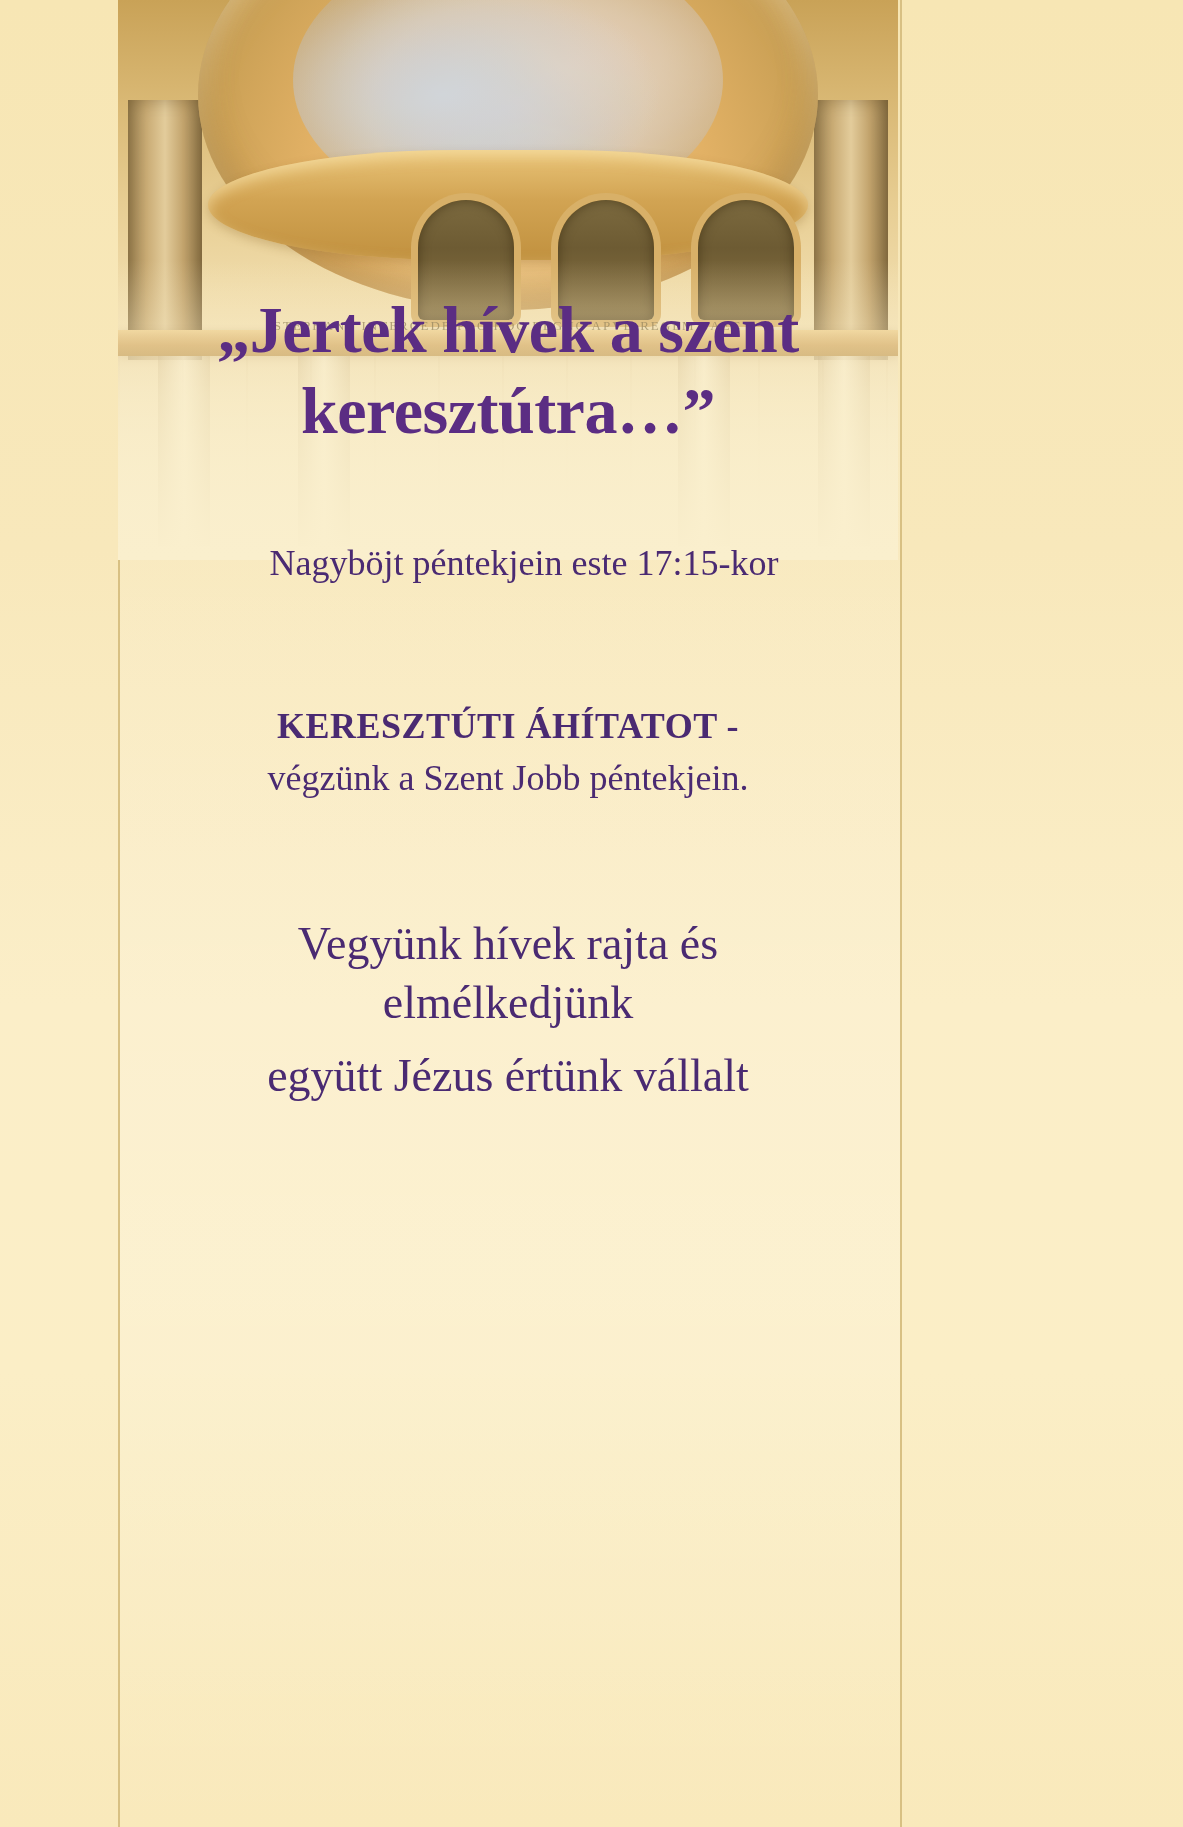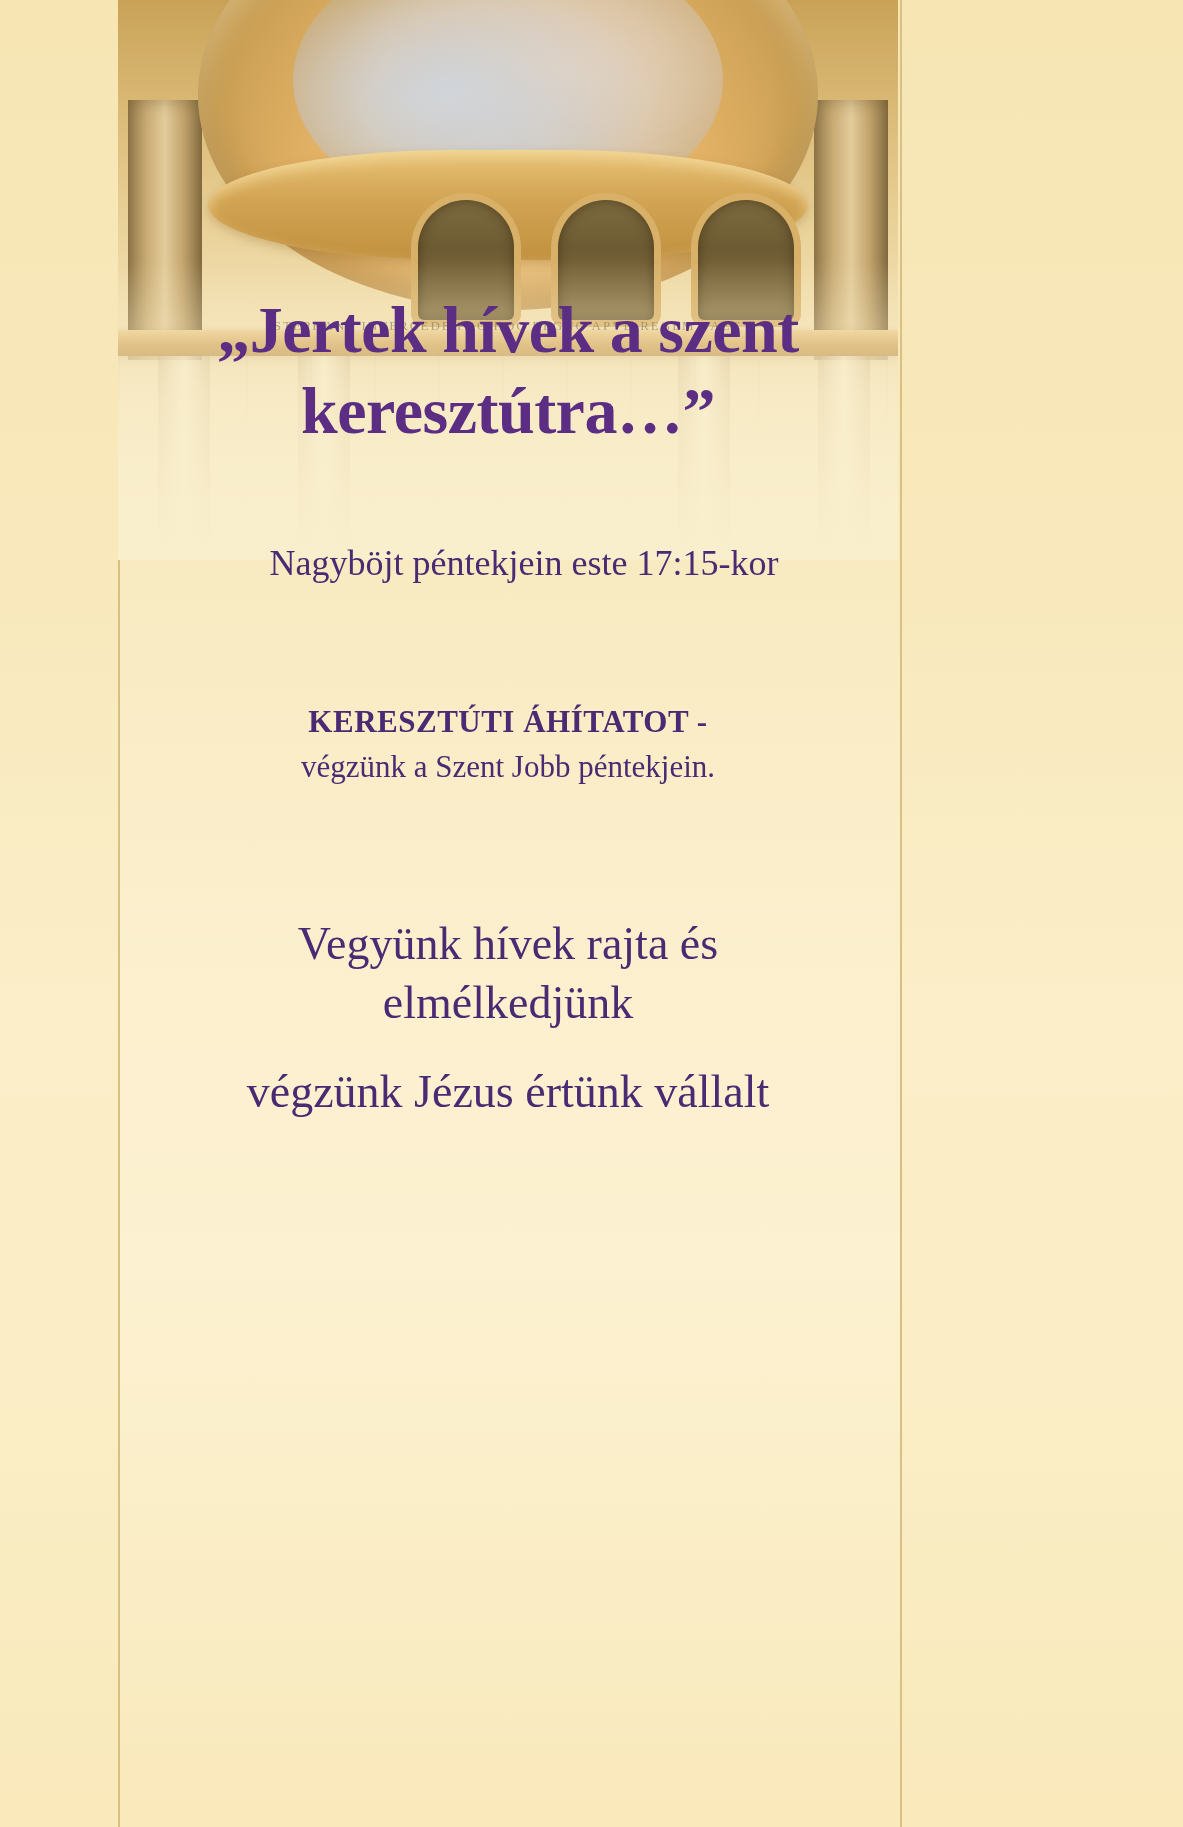--- a/index.html
+++ b/index.html
@@ -196,40 +196,40 @@
     font-size: 36px;
     color: #4a2a72;
     line-height: 1.3;
   }
 
   .service-line {
     position: absolute;
     top: 700px;
     left: 0;
     width: 776px;
-    font-size: 31px;
+    font-size: 36px;
     line-height: 1.45;
     color: #4a2a72;
   }
   .service-line .strong {
     font-weight: bold;
     letter-spacing: .5px;
   }
 
   .closing {
     position: absolute;
     top: 915px;
     left: 0;
     width: 776px;
     font-size: 46px;
     line-height: 1.28;
     color: #4a2a72;
   }
   .closing .l1, .closing .l2 { display: block; }
-  .closing .l2 { margin-bottom: 30px; }
+  .closing .l2 { margin-bottom: 14px; }
 </style>
 </head>
 <body>
 
 <div class="poster">
 
   <div class="page-frame"></div>
 
   <div class="photo">
     <div class="photo-inner">
@@ -261,17 +261,17 @@
 
     <div class="service-line">
       <span class="strong">KERESZTÚTI ÁHÍTATOT -</span>
       <br>
       <span>végzünk a Szent Jobb péntekjein.</span>
     </div>
 
     <div class="closing">
       <span class="l1">Vegyünk hívek rajta és</span>
       <span class="l2">elmélkedjünk</span>
-      <span class="l1">végzünk Jézus értünk vállalt</span>
+      <span class="l1">együtt Jézus értünk vállalt</span>
     </div>
 
   </div>
 </div>
 
 </body></html>

